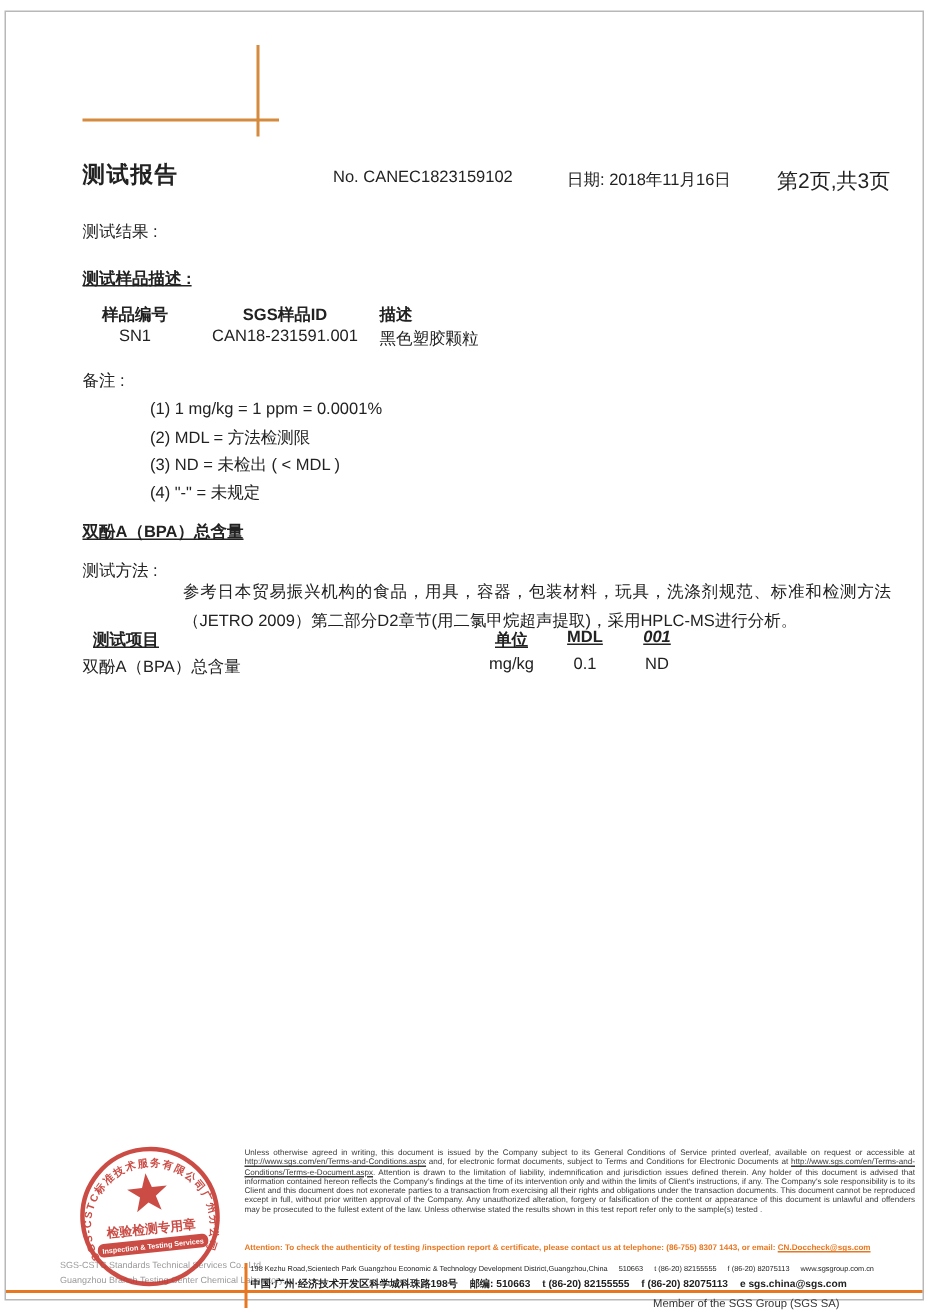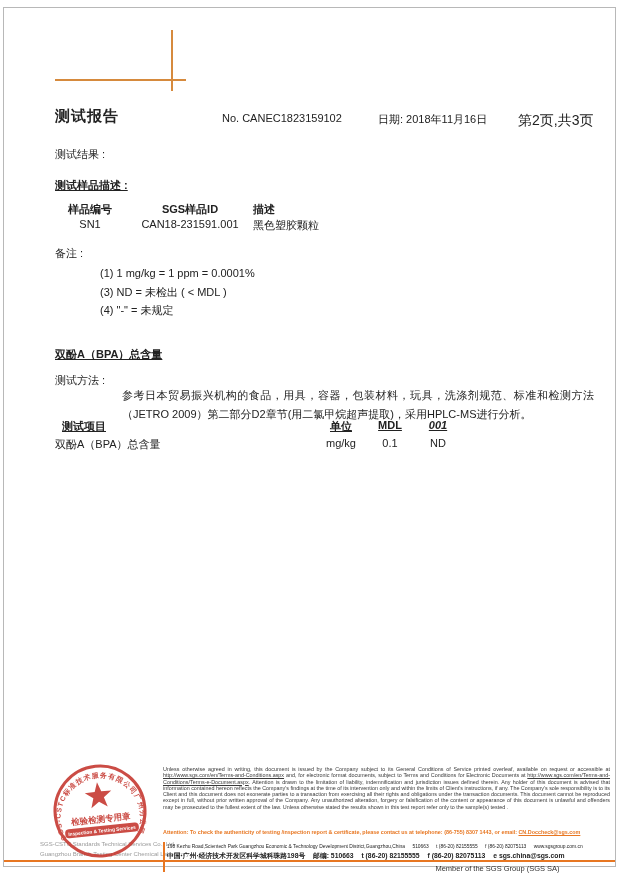--- a/index.html
+++ b/index.html
@@ -73,20 +73,21 @@
   <div class="abs t11 bold sd-head sd-c1">样品编号</div>
   <div class="abs t11 bold sd-head sd-c2">SGS样品ID</div>
   <div class="abs t11 bold sd-head sd-c3">描述</div>
   <div class="abs t11 sd-row sd-c1">SN1</div>
   <div class="abs t11 sd-row sd-c2">CAN18-231591.001</div>
   <div class="abs t11 sd-row sd-c3">黑色塑胶颗粒</div>
 
   <div class="abs t11 notes-label">备注 :</div>
   <div class="abs t11 notes-list">
     <div>(1) 1 mg/kg = 1 ppm = 0.0001%</div>
+    <div>(2) MDL = 方法检测限</div>
     <div>(3) ND = 未检出 ( &lt; MDL )</div>
     <div>(4) "-" = 未规定</div>
   </div>
 
   <div class="abs t11 bold ul bpa-title">双酚A（BPA）总含量</div>
   <div class="abs t11 method-label">测试方法 :</div>
   <div class="abs t11 method-text">参考日本贸易振兴机构的食品，用具，容器，包装材料，玩具，洗涤剂规范、标准和检测方法（JETRO 2009）第二部分D2章节(用二氯甲烷超声提取)，采用HPLC-MS进行分析。</div>
 
   <div class="abs t11 bold ul rt-head rt-item-h">测试项目</div>
   <div class="abs t11 bold ul rt-head col-unit">单位</div>

